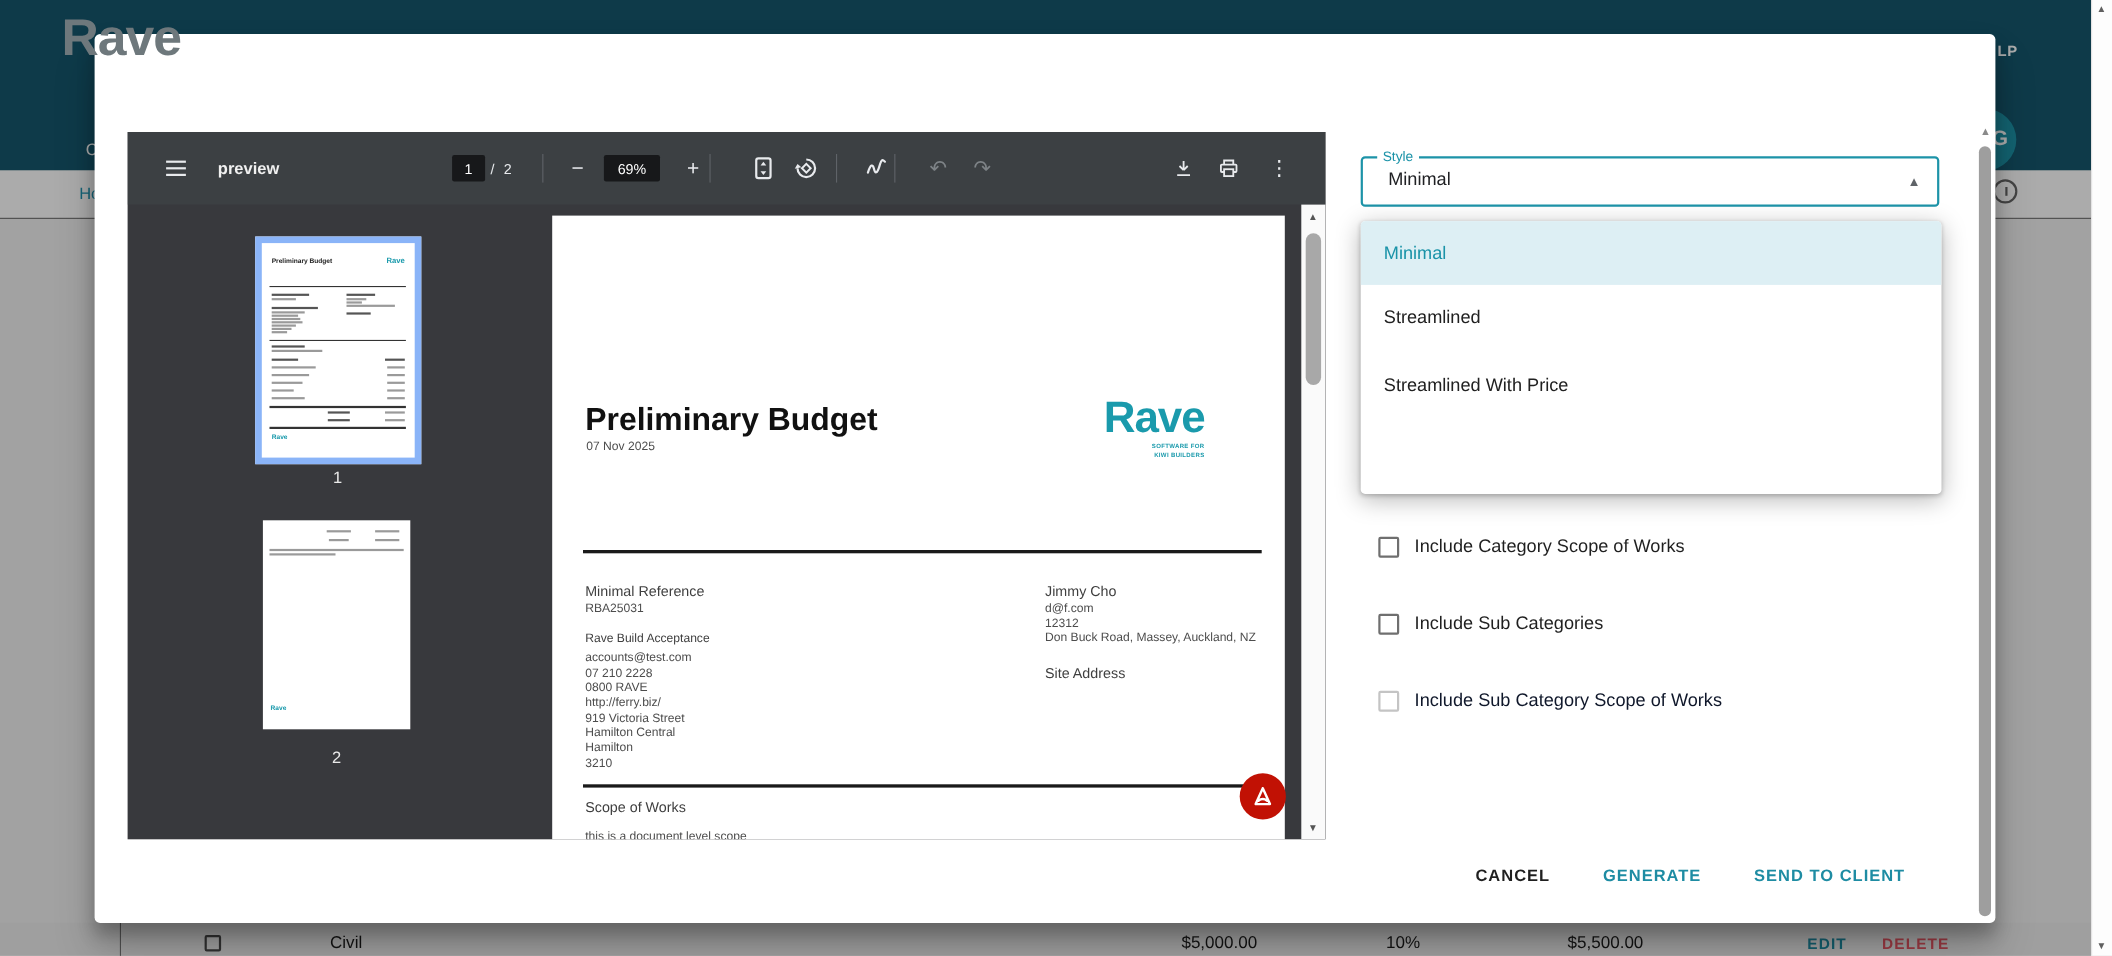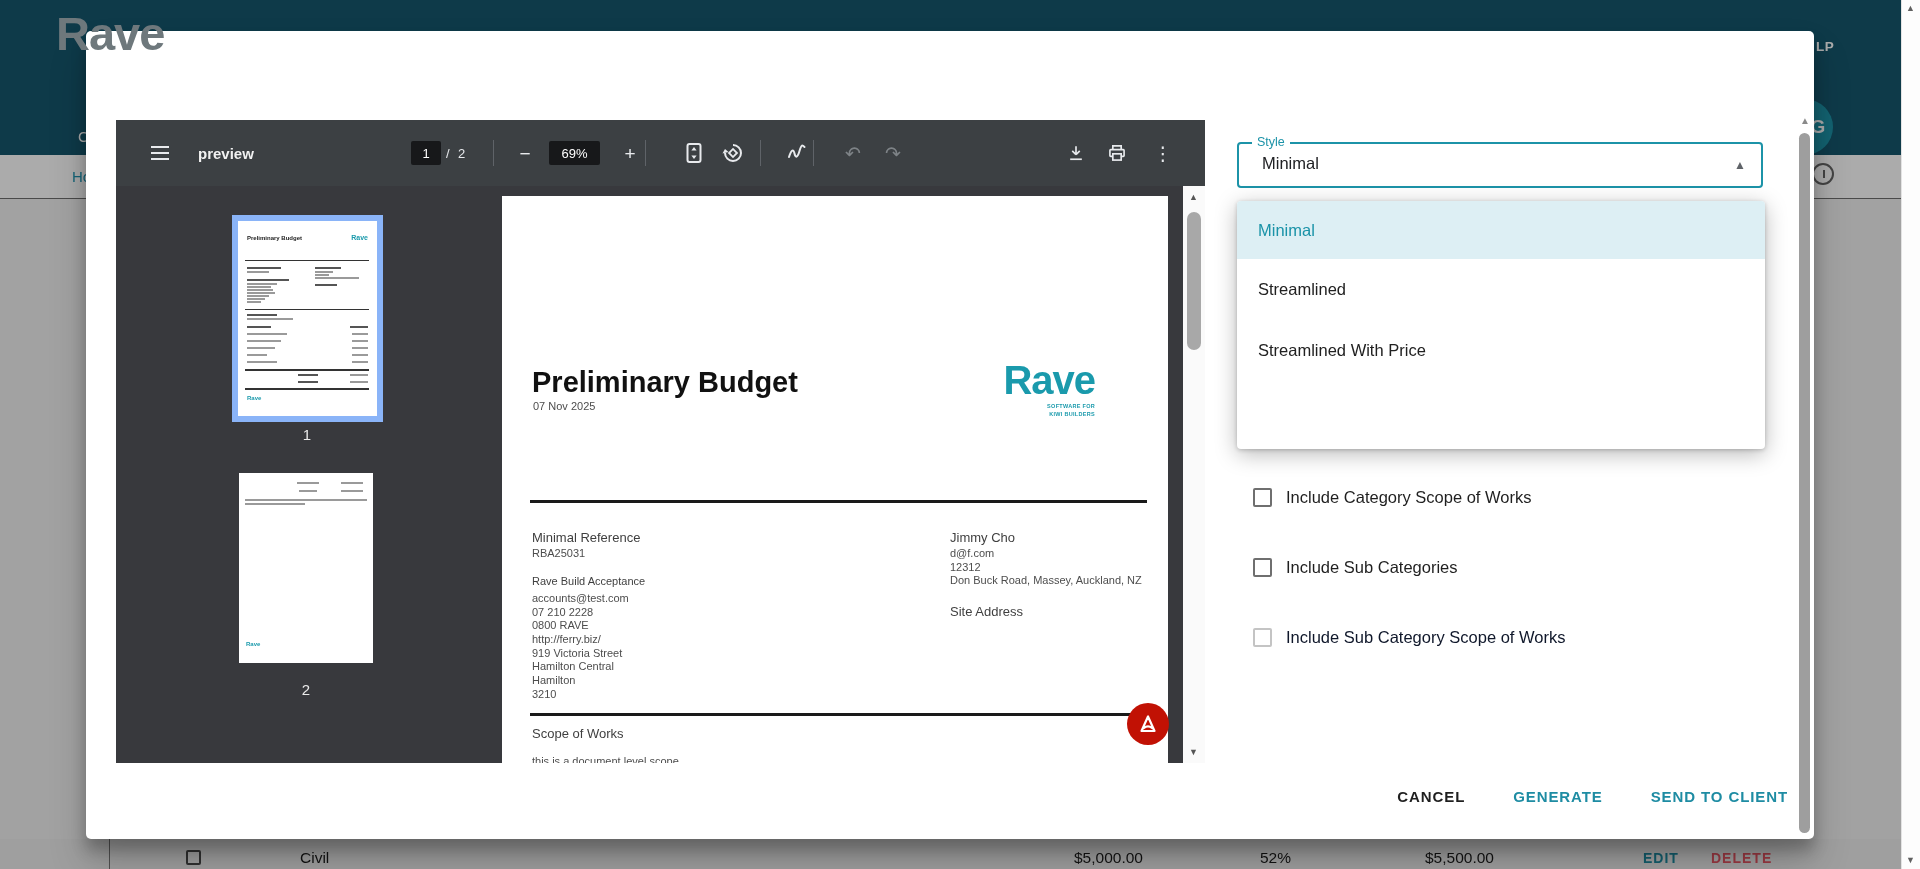--- a/index.html
+++ b/index.html
@@ -78,21 +78,21 @@
   .sel-arrow{left:1648px;top:127px;color:#5f6368;font-size:12px;}
   .menu{left:1151px;top:170px;width:528px;height:248px;background:#fff;border-radius:4px;
         box-shadow:0 5px 22px rgba(0,0,0,.28),0 1px 4px rgba(0,0,0,.2);overflow:hidden;}
   .mi{height:61px;display:flex;align-items:center;padding-left:21px;font-size:16.5px;color:#212121;}
   .mi.sel{background:#ddeff4;color:#1a93a8;height:58px;}
   .cbrow{left:1167px;display:flex;align-items:center;}
   .cb{width:19px;height:19px;border:2px solid #6f6f6f;border-radius:2px;margin-right:14px;flex:none;}
   .cbl{font-size:16.5px;color:#1f1f1f;}
   .cbrow.dis .cb{border-color:#c4c4c4;}
   .cbrow.dis .cbl{color:#0f172a;}
-  .actions{position:absolute;left:1200px;top:749px;width:504px;display:flex;justify-content:flex-end;gap:44px;align-items:center;}
+  .actions{position:absolute;left:1144px;top:749px;width:504px;display:flex;justify-content:flex-end;gap:44px;align-items:center;}
   .btn{font-size:15px;font-weight:600;letter-spacing:.9px;color:#1e8ca3;background:none;border:none;cursor:pointer;padding:8px 2px;}
   .btn.dark{color:#1f1f1f;}
 </style>
 </head>
 <body>
 
 <div id="stage">
 
   <div id="bg">
     <div class="a bg-header"></div>
@@ -103,21 +103,21 @@
     <div class="a bg-crumb">Ho</div>
     <div class="a bg-ring">
         <i></i>
       </div>
     <div class="a bg-content"></div>
     <div class="a bg-row"></div>
     <div class="a bg-vline"></div>
     <div class="a row-cb"></div>
     <div class="a row-txt" style="left:300px">Civil</div>
     <div class="a row-txt" style="left:1074px">$5,000.00</div>
-    <div class="a row-txt" style="left:1260px">52%</div>
+    <div class="a row-txt" style="left:1260px">10%</div>
     <div class="a row-txt" style="left:1425px">$5,500.00</div>
     <div class="a row-edit">EDIT</div>
     <div class="a row-del">DELETE</div>
   </div>
 
   <div id="dim"></div>
 
   <div id="modal">
 
     <div id="viewer">

